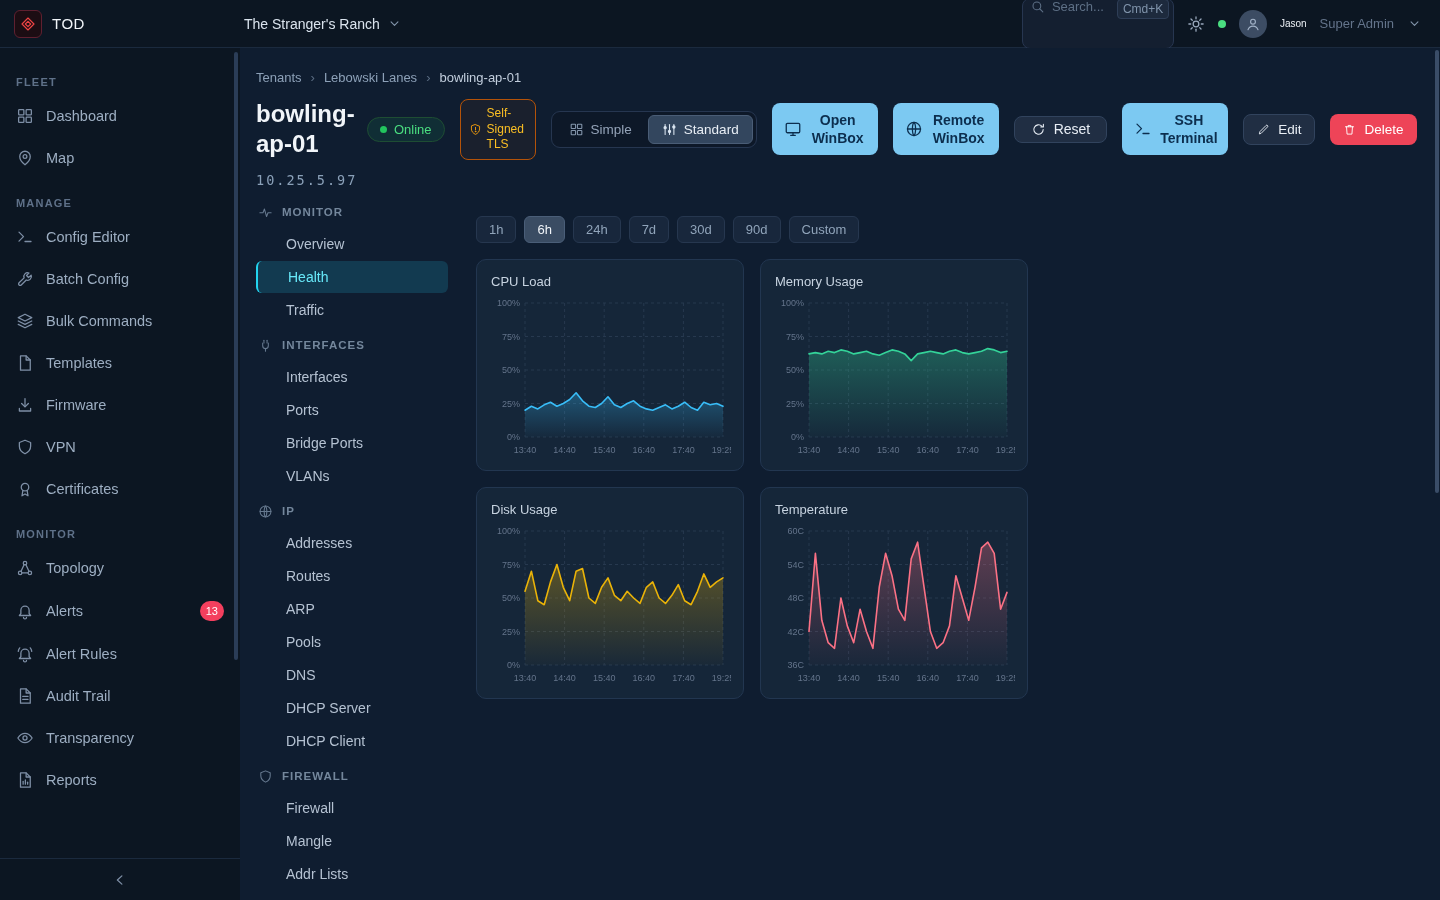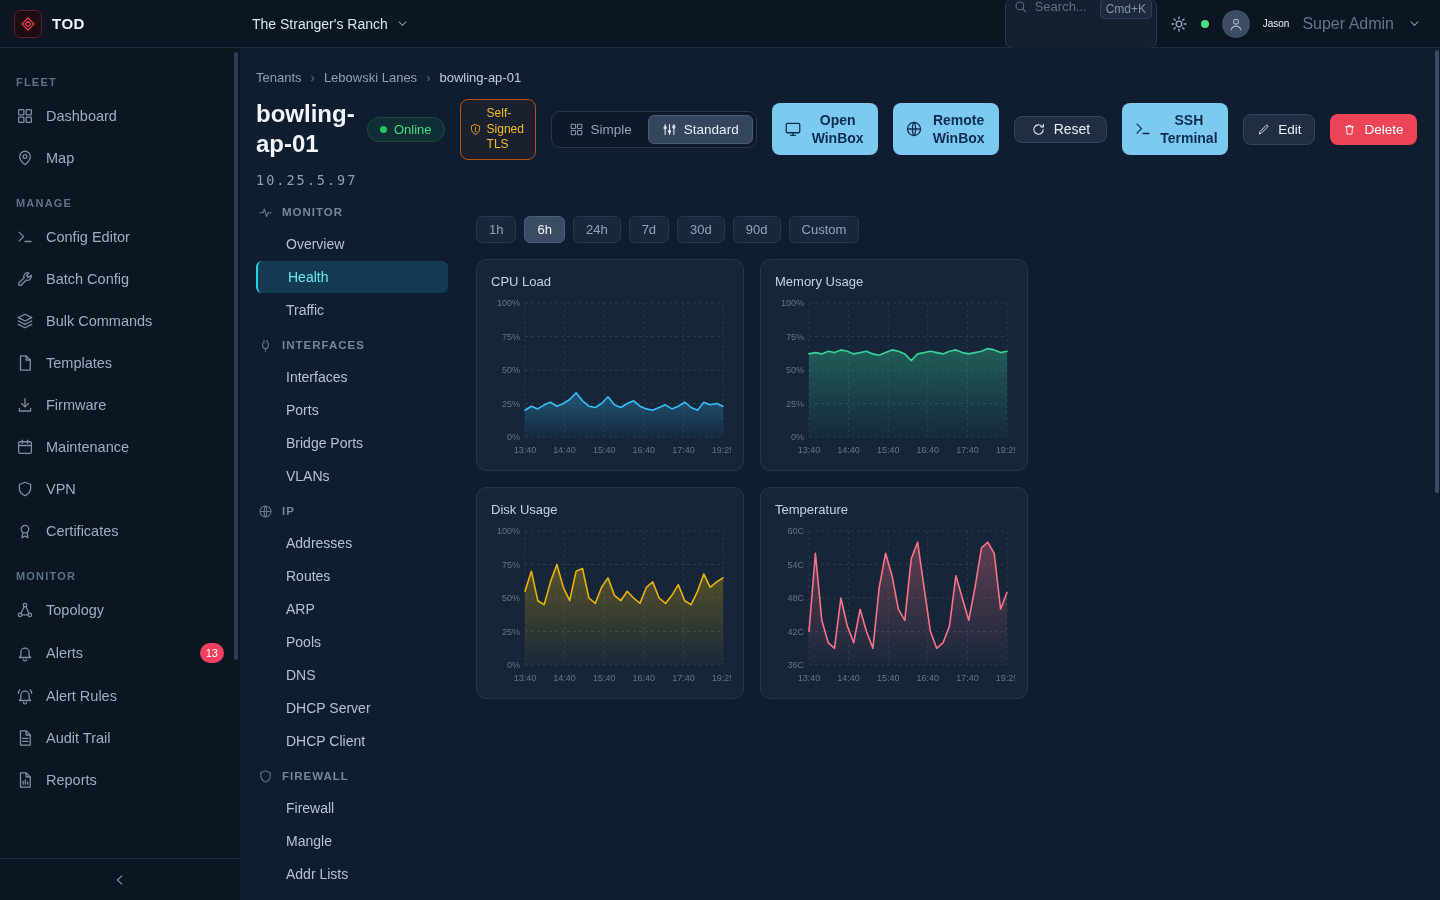--- a/index.html
+++ b/index.html
@@ -12,37 +12,37 @@
   .icon svg{width:100%;height:100%;display:block}
   .icon.sm{width:15px;height:15px}
   .icon.xs{width:13px;height:13px}
 
   
   .topbar{height:48px;flex:0 0 48px;display:flex;align-items:center;background:#0c1622;
     border-bottom:1px solid #1b2a3e;padding-right:18px}
   .logo-area{width:240px;display:flex;align-items:center;gap:10px;padding-left:14px;cursor:pointer}
   .logo-badge{width:28px;height:28px;border:1px solid #5f2030;background:#1c0d13;border-radius:6px;
     display:flex;align-items:center;justify-content:center;color:#ef4444;padding:5px}
-  .logo-text{font-size:15px;font-weight:bold;letter-spacing:.5px;color:#f1f5f9}
-  .tenant-select{margin-left:12px;display:flex;align-items:center;gap:7px;font-size:14px;color:#dbe4ee;cursor:pointer}
+  .logo-text{font-size:15px;font-weight:normal;letter-spacing:.5px;color:#f1f5f9}
+  .tenant-select{margin-left:4px;display:flex;align-items:center;gap:7px;font-size:14px;color:#dbe4ee;cursor:pointer}
   .tenant-select .icon{color:#8496ac}
   .topbar-right{margin-left:auto;display:flex;align-items:center;gap:13px}
   .searchbox{width:152px;height:51px;background:#141f30;border:1px solid #273650;border-radius:8px;
     display:flex;align-items:flex-start;gap:7px;padding:0 7px;color:#5d6f85;cursor:text}
   .searchbox input{background:transparent;border:none;outline:none;color:#cbd5e1;font-size:13px;width:58px;
     font-family:"Liberation Sans",sans-serif}
   .searchbox input::placeholder{color:#5d6f85}
   .searchbox kbd{margin-left:auto;background:#1d2a3d;border:1px solid #2e3e57;border-radius:4px;
     font-size:12px;padding:2px 5px;color:#8094ab;font-family:"Liberation Sans",sans-serif}
   .tb-icon{color:#9aa9bd;cursor:pointer}
   .status-dot{width:8px;height:8px;border-radius:50%;background:#4ade80}
   .avatar{width:28px;height:28px;border-radius:50%;background:#3c4c63;display:flex;align-items:center;
     justify-content:center;color:#a3b3c8;cursor:pointer;padding:5px}
   .user-name{font-size:10px;color:#eef2f7}
-  .user-role{font-size:16px;color:#64748b}
+  .user-role{font-size:13px;color:#64748b}
   .chev{color:#8496ac;cursor:pointer}
 
   
   .layout{flex:1;display:flex;min-height:0}
 
   
   .sidebar{width:240px;flex:none;background:#0c1622;position:relative;padding:10px 0 44px;overflow:hidden}
   .sb-label{padding:18px 16px 7px;font-size:11px;letter-spacing:1.2px;color:#5f7189;font-weight:bold}
   .sb-item{display:flex;align-items:center;gap:12px;padding:12px 16px;cursor:pointer;color:#9daec2;font-size:14.5px}
   .sb-item .icon{color:#7e8fa6}
@@ -250,31 +250,20 @@
                   <line x1="12" y1="3.5" x2="12" y2="14"></line>
                   <polyline points="7.5 10 12 14.5 16.5 10"></polyline>
                   <path d="M4.5 16.5V20h15v-3.5"></path>
                 </svg>
               </span>
               <span class="sb-item-label">Firmware</span>
             </div>
             <div class="sb-item">
               <span class="icon">
                 <svg viewBox="0 0 24 24" fill="none" stroke="currentColor" stroke-width="1.7" stroke-linecap="round" stroke-linejoin="round">
-                  <rect x="3.5" y="5" width="17" height="15.5" rx="2"></rect>
-                  <line x1="3.5" y1="10" x2="20.5" y2="10"></line>
-                  <line x1="8.5" y1="3" x2="8.5" y2="7"></line>
-                  <line x1="15.5" y1="3" x2="15.5" y2="7"></line>
-                </svg>
-              </span>
-              <span class="sb-item-label">Maintenance</span>
-            </div>
-            <div class="sb-item">
-              <span class="icon">
-                <svg viewBox="0 0 24 24" fill="none" stroke="currentColor" stroke-width="1.7" stroke-linecap="round" stroke-linejoin="round">
                   <path d="M12 3l7.5 3v5c0 4.8-3.2 8-7.5 10-4.3-2-7.5-5.2-7.5-10V6z"></path>
                 </svg>
               </span>
               <span class="sb-item-label">VPN</span>
             </div>
             <div class="sb-item">
               <span class="icon">
                 <svg viewBox="0 0 24 24" fill="none" stroke="currentColor" stroke-width="1.7" stroke-linecap="round" stroke-linejoin="round">
                   <circle cx="12" cy="9.5" r="5"></circle>
                   <polyline points="9.2 13.7 8 21 12 18.6 16 21 14.8 13.7"></polyline>
@@ -322,20 +311,29 @@
             <div class="sb-item">
               <span class="icon">
                 <svg viewBox="0 0 24 24" fill="none" stroke="currentColor" stroke-width="1.7" stroke-linecap="round" stroke-linejoin="round">
                   <path d="M6 2.5h7.5L19 8v13.5H6z"></path>
                   <polyline points="13.5 2.5 13.5 8 19 8"></polyline>
                   <line x1="9" y1="12.5" x2="16" y2="12.5"></line>
                   <line x1="9" y1="16.5" x2="16" y2="16.5"></line>
                 </svg>
               </span>
               <span class="sb-item-label">Audit Trail</span>
+            </div>
+            <div class="sb-item">
+              <span class="icon">
+                <svg viewBox="0 0 24 24" fill="none" stroke="currentColor" stroke-width="1.7" stroke-linecap="round" stroke-linejoin="round">
+                  <path d="M2.5 12S6.5 5.8 12 5.8 21.5 12 21.5 12 17.5 18.2 12 18.2 2.5 12 2.5 12z"></path>
+                  <circle cx="12" cy="12" r="2.7"></circle>
+                </svg>
+              </span>
+              <span class="sb-item-label">Transparency</span>
             </div>
             <div class="sb-item">
               <span class="icon">
                 <svg viewBox="0 0 24 24" fill="none" stroke="currentColor" stroke-width="1.7" stroke-linecap="round" stroke-linejoin="round">
                   <path d="M6 2.5h7.5L19 8v13.5H6z"></path>
                   <polyline points="13.5 2.5 13.5 8 19 8"></polyline>
                   <line x1="9.5" y1="17.5" x2="9.5" y2="14"></line>
                   <line x1="12.5" y1="17.5" x2="12.5" y2="12"></line>
                   <line x1="15.5" y1="17.5" x2="15.5" y2="15"></line>
                 </svg>

